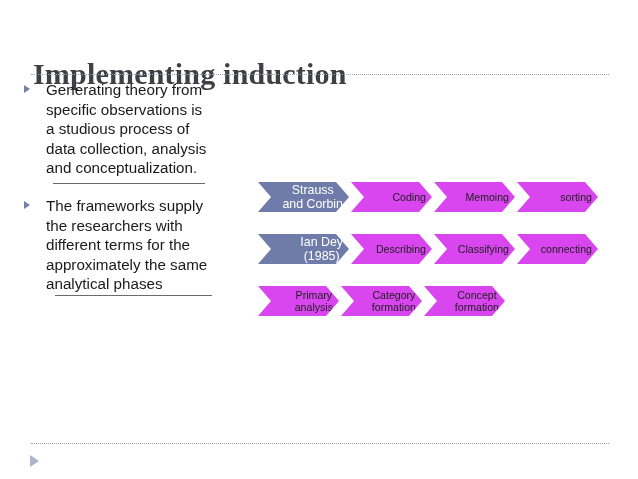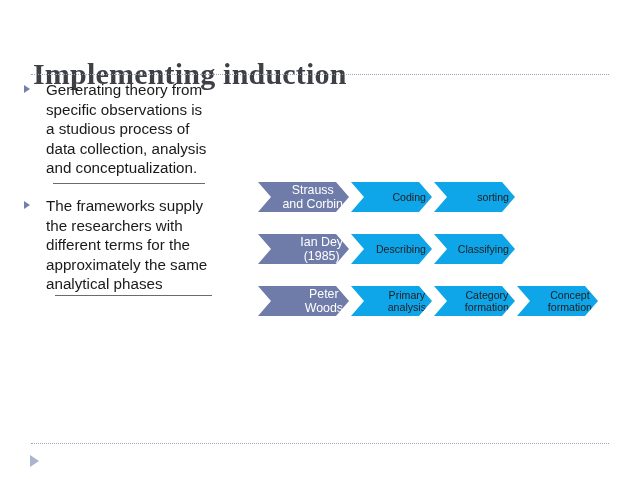--- a/index.html
+++ b/index.html
@@ -120,21 +120,21 @@
     width: 91px;
     background: #6f7ba9;
     color: #ffffff;
     font-size: 12.4px;
     line-height: 14px;
     margin-right: 2px;
   }
 
   .chev.step {
     width: 81px;
-    background: #0ea5e9;
+    background: #d946ef;
     color: #212121;
     font-size: 10.6px;
     line-height: 12.4px;
     margin-right: 2px;
   }
   .chev.step:last-child { margin-right: 0; }
 
   .chev-label {
     display: block;
     white-space: pre-line;
@@ -200,42 +200,44 @@
 
     <div class="process-row">
       <div class="chev lead">
         <span class="chev-label">Strauss
 and Corbin</span>
       </div>
       <div class="chev step">
         <span class="chev-label">Coding</span>
       </div>
       <div class="chev step">
+        <span class="chev-label">Memoing</span>
+      </div>
+      <div class="chev step">
         <span class="chev-label">sorting</span>
       </div>
     </div>
 
     <div class="process-row">
       <div class="chev lead">
         <span class="chev-label">Ian Dey
 (1985)</span>
       </div>
       <div class="chev step">
         <span class="chev-label">Describing</span>
       </div>
       <div class="chev step">
         <span class="chev-label">Classifying</span>
       </div>
+      <div class="chev step">
+        <span class="chev-label">connecting</span>
+      </div>
     </div>
 
     <div class="process-row">
-      <div class="chev lead">
-        <span class="chev-label">Peter
-Woods</span>
-      </div>
       <div class="chev step">
         <span class="chev-label">Primary
 analysis</span>
       </div>
       <div class="chev step">
         <span class="chev-label">Category
 formation</span>
       </div>
       <div class="chev step">
         <span class="chev-label">Concept

